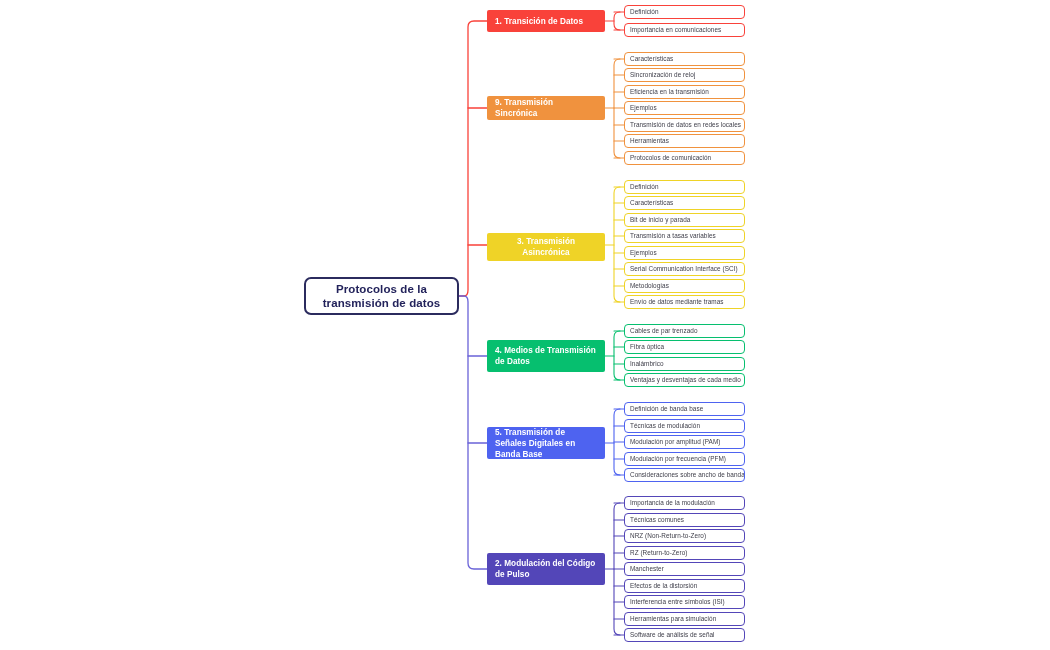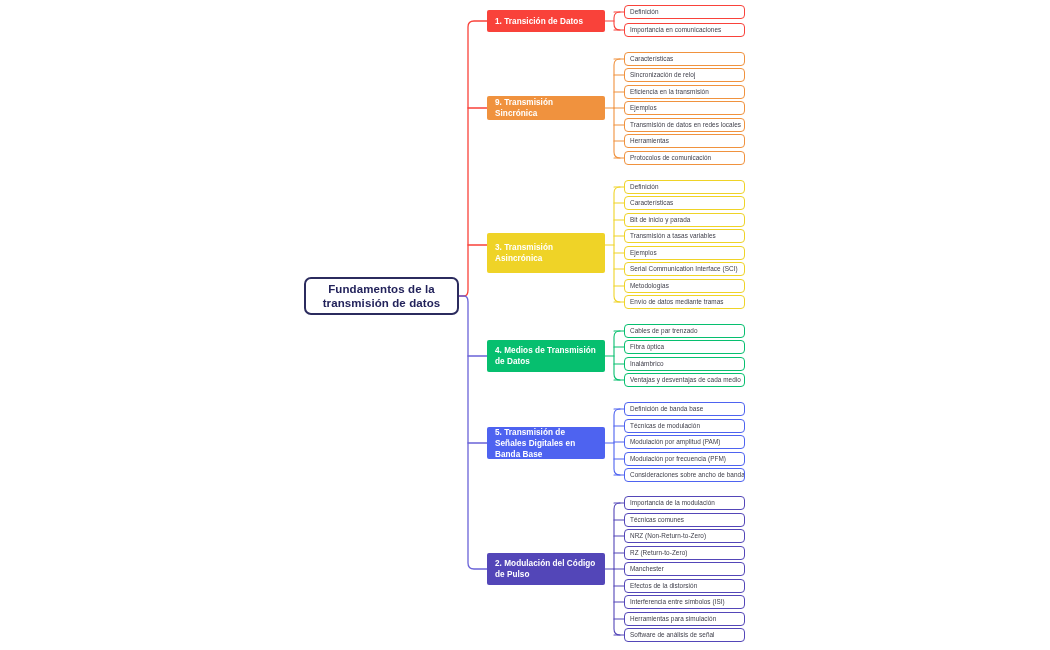--- a/index.html
+++ b/index.html
@@ -142,30 +142,30 @@
       <path d="M 614 520 L 624 520" fill="none" stroke="#5346B8" stroke-width="1.1" stroke-linecap="round" stroke-linejoin="round"></path>
       <path d="M 614 536 L 624 536" fill="none" stroke="#5346B8" stroke-width="1.1" stroke-linecap="round" stroke-linejoin="round"></path>
       <path d="M 614 553 L 624 553" fill="none" stroke="#5346B8" stroke-width="1.1" stroke-linecap="round" stroke-linejoin="round"></path>
       <path d="M 614 569 L 624 569" fill="none" stroke="#5346B8" stroke-width="1.1" stroke-linecap="round" stroke-linejoin="round"></path>
       <path d="M 614 586 L 624 586" fill="none" stroke="#5346B8" stroke-width="1.1" stroke-linecap="round" stroke-linejoin="round"></path>
       <path d="M 614 602 L 624 602" fill="none" stroke="#5346B8" stroke-width="1.1" stroke-linecap="round" stroke-linejoin="round"></path>
       <path d="M 614 619 L 624 619" fill="none" stroke="#5346B8" stroke-width="1.1" stroke-linecap="round" stroke-linejoin="round"></path>
       <path d="M 614 635 L 624 635" fill="none" stroke="#5346B8" stroke-width="1.1" stroke-linecap="round" stroke-linejoin="round"></path>
     </svg>
 
-  <div class="root-node">Fundamentos de la transmisión de datos</div>
+  <div class="root-node">Protocolos de la transmisión de datos</div>
 
   <div id="branch-layer">
       <div class="branch-node" style="top: 10px; height: 22px; background: rgb(249, 66, 58);">
         <span>1. Transición de Datos</span>
       </div>
       <div class="branch-node" style="top: 96px; height: 24px; background: rgb(240, 146, 62);">
         <span>9. Transmisión Sincrónica</span>
       </div>
-      <div class="branch-node" style="top: 233px; height: 40px; background: rgb(239, 211, 39);">
+      <div class="branch-node" style="top: 233px; height: 28px; background: rgb(239, 211, 39); text-align: center;">
         <span>3. Transmisión Asincrónica</span>
       </div>
       <div class="branch-node" style="top: 340px; height: 32px; background: rgb(6, 191, 111);">
         <span>4. Medios de Transmisión de Datos</span>
       </div>
       <div class="branch-node" style="top: 427px; height: 32px; background: rgb(78, 99, 240);">
         <span>5. Transmisión de Señales Digitales en Banda Base</span>
       </div>
       <div class="branch-node" style="top: 553px; height: 32px; background: rgb(83, 70, 184);">
         <span>2. Modulación del Código de Pulso</span>

